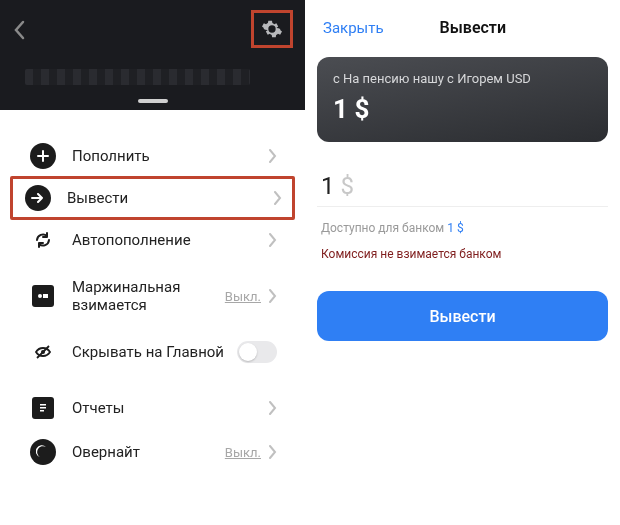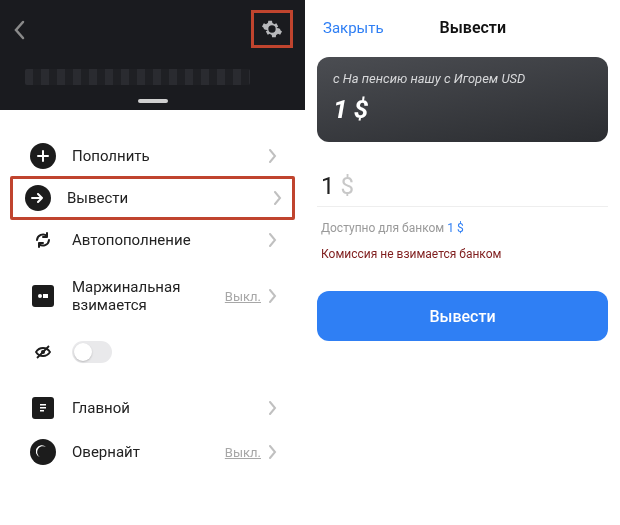--- a/index.html
+++ b/index.html
@@ -28,21 +28,21 @@
   .highlight { border: 3px solid #c0442e; margin: -2px 10px -2px 10px; border-radius: 2px; }
 
   .toggle { width: 40px; height: 22px; background: #e9e9eb; border-radius: 11px; position: relative; }
   .toggle::after { content:''; position:absolute; left:2px; top:2px; width:18px; height:18px; background:#fff; border-radius:50%; box-shadow:0 1px 2px rgba(0,0,0,0.2); }
 
   
   .r-header { display: flex; align-items: center; padding: 18px 6px 8px 6px; }
   .r-close { color: #2f7ff4; font-size: 15px; }
   .r-title { flex:1; text-align:center; font-weight:600; font-size:16px; color:#111; margin-left:-40px; }
 
-  .card { border-radius: 12px; background: linear-gradient(170deg,#4b4d52,#2b2d31); color:#fff; padding: 14px 16px 18px 16px; margin-top: 12px; font-style: italic; }
+  .card { border-radius: 12px; background: linear-gradient(170deg,#4b4d52,#2b2d31); color:#fff; padding: 14px 16px 18px 16px; margin-top: 12px; }
   .card.secondary { background: linear-gradient(170deg,#3a3b3f,#1f2023); }
   .card .cap { font-size: 13px; color: #d7d8da; margin-bottom: 8px; }
   .card .amt { font-size: 26px; font-weight: 700; }
 
   .amount-row { margin-top: 30px; padding: 0 4px 6px 4px; font-size: 24px; color:#222; border-bottom: 1px solid #eee; }
   .amount-row .cur { color:#c8c8c8; }
   .avail { font-size: 12px; color:#9a9a9a; margin-top: 14px; padding:0 4px; }
   .avail .link { color:#2f7ff4; }
   .fee { font-size: 12px; color:#7f1d1d; margin-top: 12px; padding:0 4px; }
 
@@ -150,37 +150,38 @@
     <div class="menu-item">
       <div class="icon-slot">
           <div class="circle-icon" style="background:#fff">
             <svg width="18" height="18" viewBox="0 0 18 18">
               <path d="M2 9s2.5-4 7-4 7 4 7 4-2.5 4-7 4-7-4-7-4z" stroke="#1c1c1c" stroke-width="1.8" fill="none"></path>
               <circle cx="9" cy="9" r="2" fill="#1c1c1c"></circle>
               <path d="M3 15L15 3" stroke="#1c1c1c" stroke-width="1.8"></path>
             </svg>
           </div>
         </div>
+      <div class="label">Скрывать на Главной</div>
       <div class="toggle"></div>
     </div>
 
     <div class="sep"></div>
 
     <div class="menu-item">
       <div class="icon-slot">
           <div class="square-icon">
             <svg width="12" height="14" viewBox="0 0 12 14">
               <rect x="0" y="0" width="12" height="14" rx="2" fill="#1c1c1c"></rect>
               <rect x="3" y="3" width="6" height="1.5" fill="#fff"></rect>
               <rect x="3" y="6" width="6" height="1.5" fill="#fff"></rect>
               <rect x="3" y="9" width="4" height="1.5" fill="#fff"></rect>
             </svg>
           </div>
         </div>
-      <div class="label">Главной</div>
+      <div class="label">Отчеты</div>
       <span class="chev">
           <svg width="8" height="14" viewBox="0 0 8 14">
             <path d="M1 1l5 6-5 6" stroke="#c0c0c0" stroke-width="2" fill="none" stroke-linecap="round"></path>
           </svg>
         </span>
     </div>
 
     <div class="menu-item">
       <div class="icon-slot">
           <div class="circle-icon">

